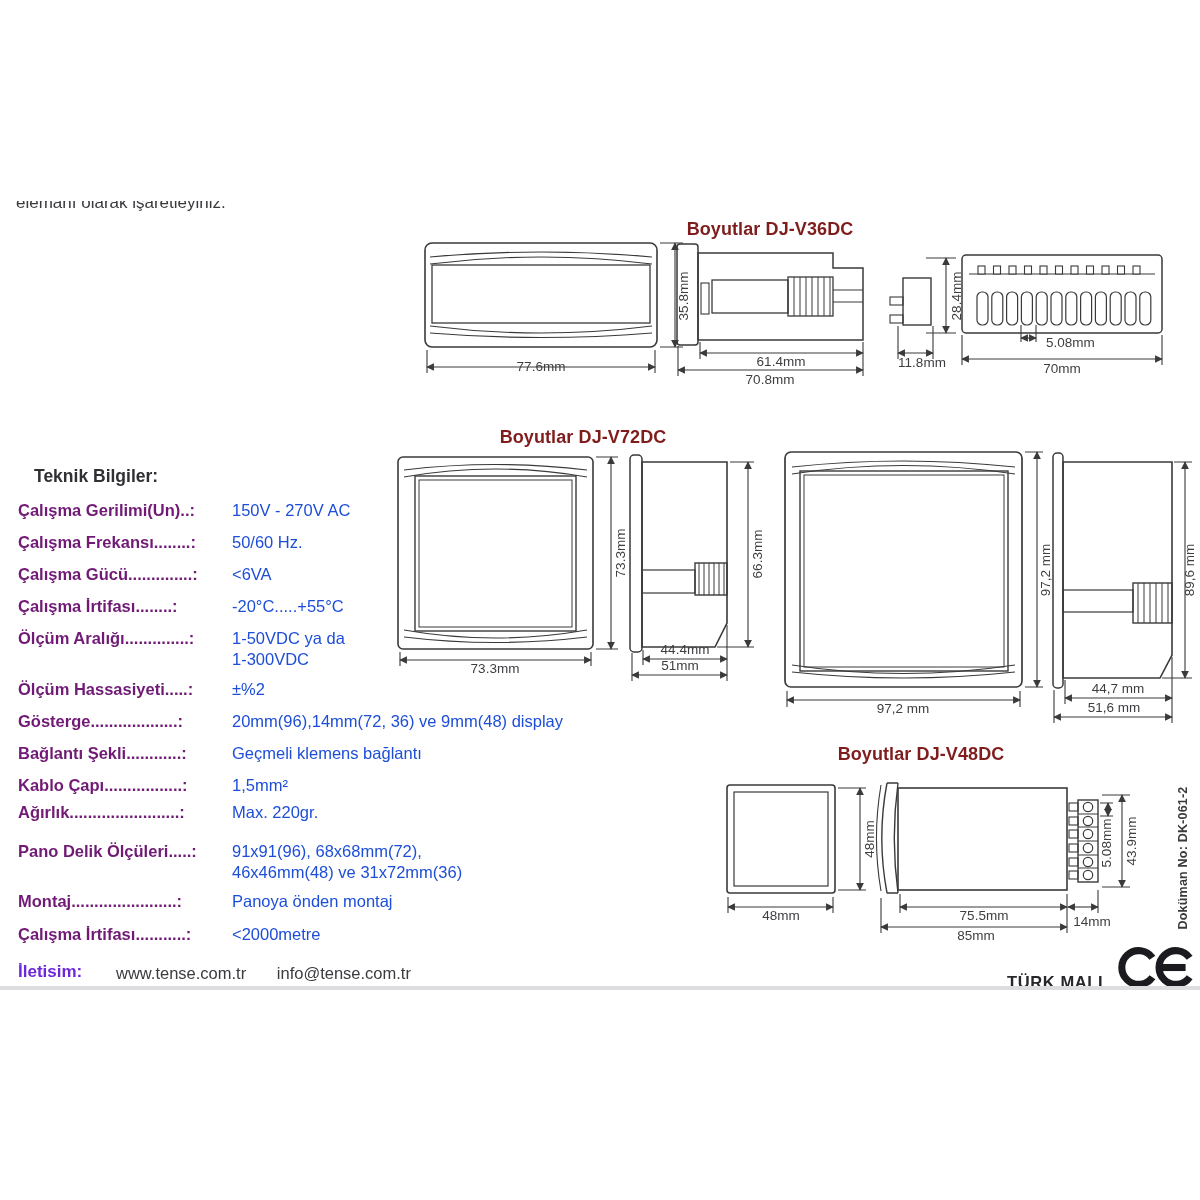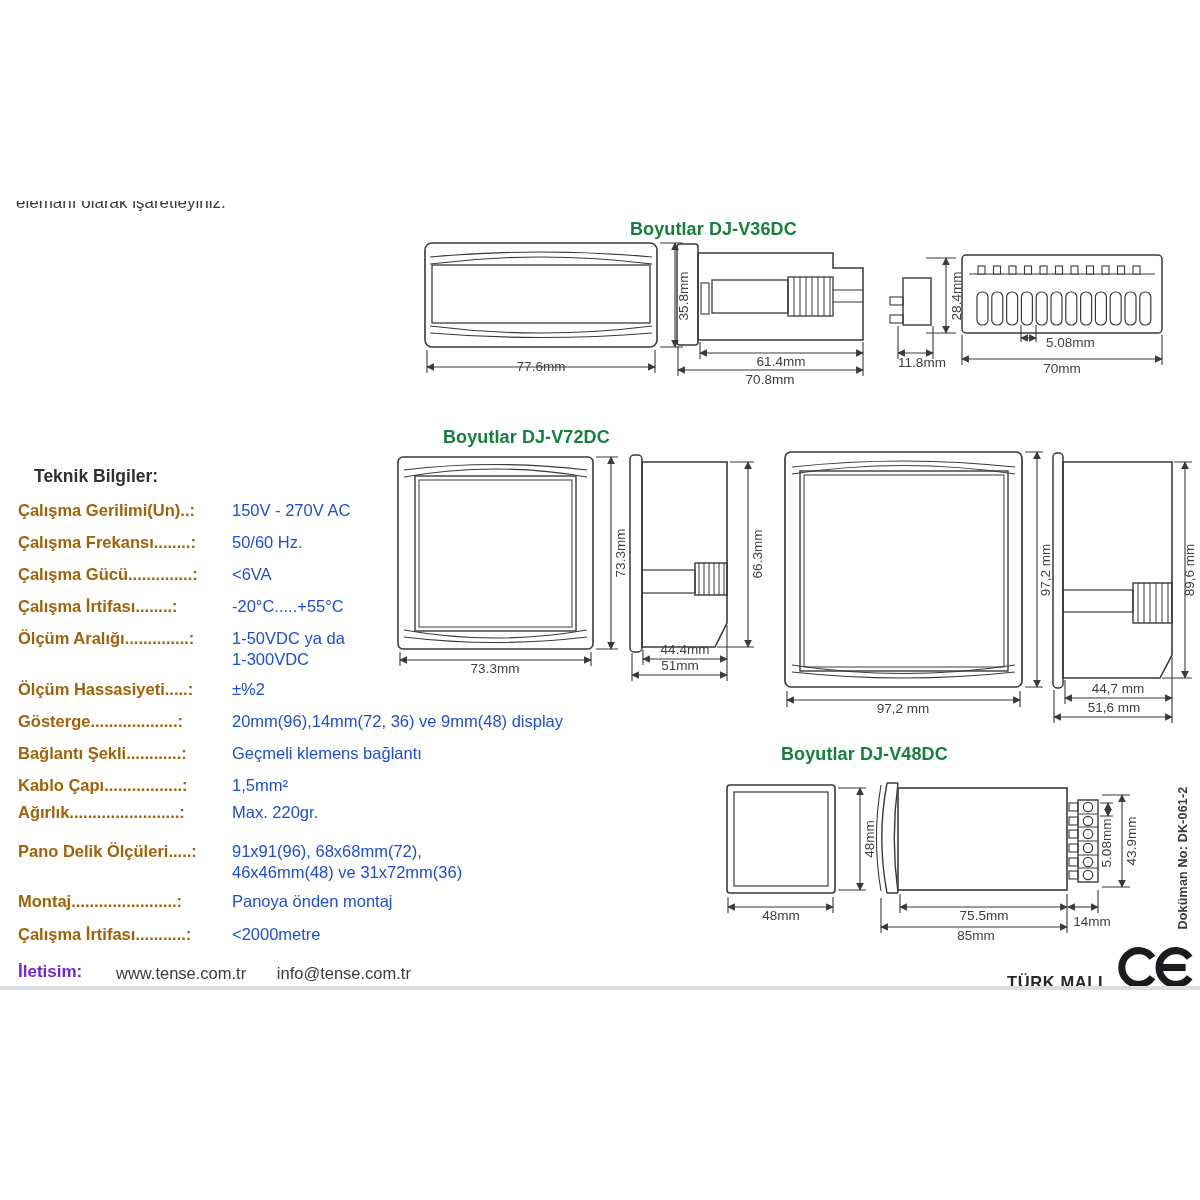--- a/index.html
+++ b/index.html
@@ -4,30 +4,30 @@
 <style>
   html,body{margin:0;padding:0;}
   body{width:1200px;height:1200px;position:relative;background:#fff;
        font-family:"Liberation Sans",sans-serif;color:#3b3b40;}
   .page{position:absolute;inset:0;background:#fff;overflow:hidden;}
 
   .clip{position:absolute;left:16px;top:201px;height:12px;width:320px;overflow:hidden;
         font-size:17px;color:#3a3a3e;}
   .clip span{display:block;margin-top:-8px;}
 
-  .title{position:absolute;width:280px;text-align:left;font-weight:bold;
-         font-size:18px;color:#15803d;letter-spacing:.1px;white-space:nowrap;}
+  .title{position:absolute;width:280px;text-align:center;font-weight:bold;
+         font-size:18px;color:#7f1d1d;letter-spacing:.1px;white-space:nowrap;}
   .t36{left:630px;top:219px;}
   .t72{left:443px;top:427px;}
   .t96{left:853px;top:427px;}
   .t48{left:781px;top:744px;}
 
   .spec-head{position:absolute;left:34px;top:466px;font-weight:bold;font-size:17.5px;color:#2f2f34;}
   .srow{position:absolute;left:18px;font-size:16.5px;line-height:21px;white-space:nowrap;}
-  .sl{font-weight:bold;color:#a16207;}
+  .sl{font-weight:bold;color:#701a75;}
   .sv{position:absolute;left:214px;top:0;white-space:nowrap;color:#1d4ed8;}
   .sv2{display:block;}
 
   svg{position:absolute;overflow:visible;}
   svg text{font-family:"Liberation Sans",sans-serif;font-size:13.5px;fill:#3e3e42;}
 
   .contact-label{position:absolute;left:18px;top:962px;font-weight:bold;font-size:17px;color:#6d28d9;}
   .contact-links{position:absolute;left:116px;top:964px;font-size:16.5px;color:#3b3b40;}
   .contact-links .em{margin-left:26px;}
   .origin{position:absolute;left:1007px;top:973px;font-weight:bold;font-size:16.5px;

